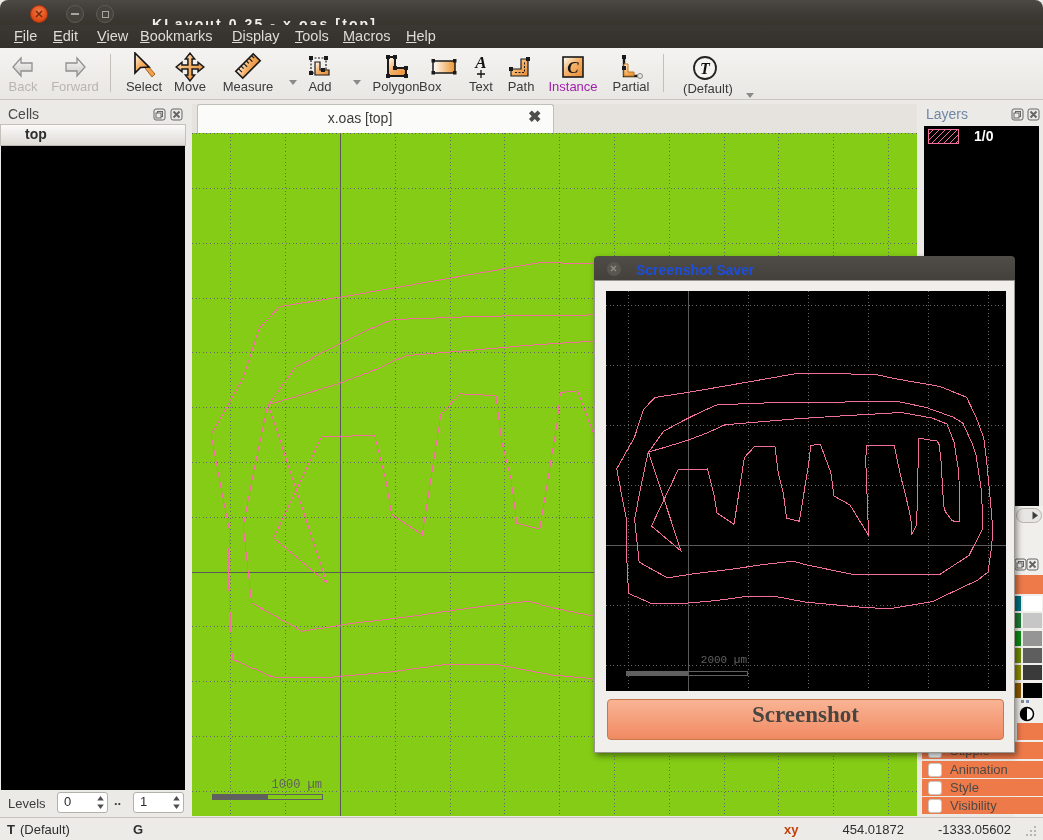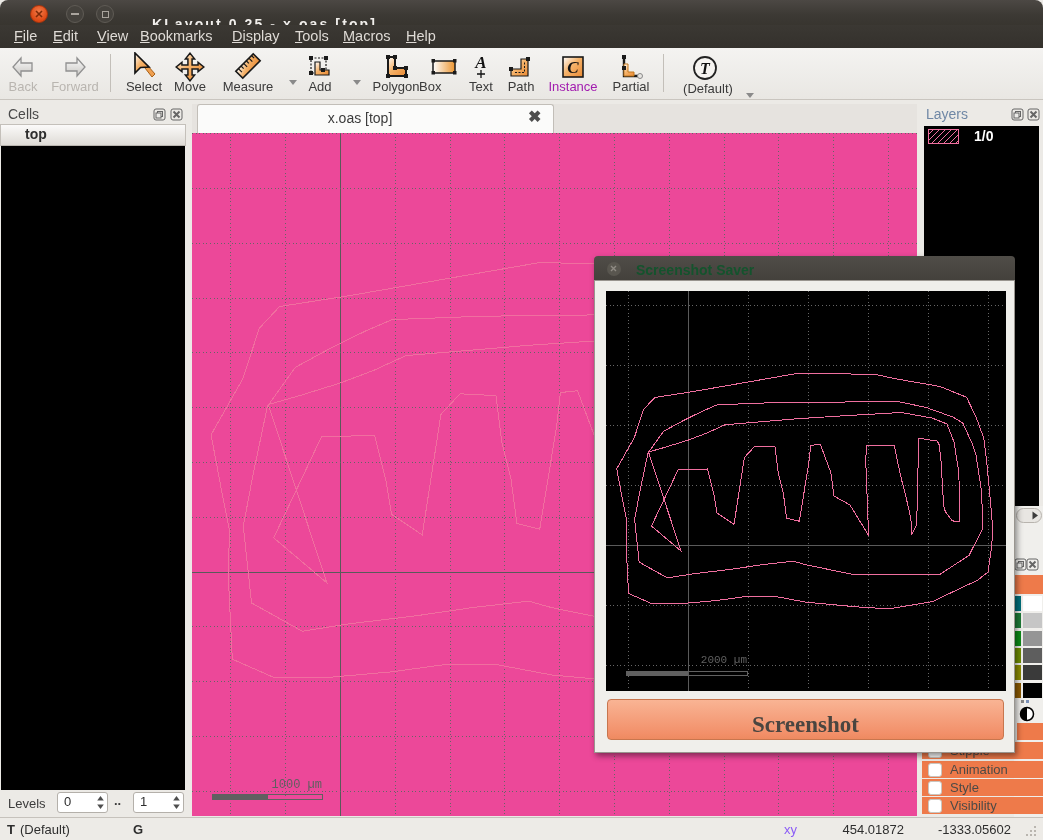--- a/index.html
+++ b/index.html
@@ -159,21 +159,21 @@
 <path d="M5.5 1 L8.8 5.5 L2.2 5.5 Z" fill="#4e4e4e"></path>
     <path d="M5.5 14 L8.8 9.5 L2.2 9.5 Z" fill="#4e4e4e"></path>
   </svg>
 
 
 <div class="abs" style="left:192px;top:104px;width:725px;height:29px;background:#e6e3df"></div>
 <div class="abs" style="left:197px;top:104px;width:357px;height:29px;background:#fbfbfa;
 border:1px solid #c2beb8;border-bottom:none;border-radius:3px 3px 0 0"></div>
 <div class="abs" style="left:285px;top:110px;width:150px;font-size:14px;color:#3c3c3c;text-align:center">x.oas [top]</div>
 <div class="abs" style="left:528px;top:107px;font-size:16px;font-weight:bold;color:#4e4e4e">✖</div>
-<div class="abs" style="left:192px;top:133px;width:725px;height:683px;background:#ec4899;overflow:hidden">
+<div class="abs" style="left:192px;top:133px;width:725px;height:683px;background:#84cc16;overflow:hidden">
 <svg width="725" height="683" style="position:absolute;left:0;top:0" shape-rendering="crispEdges">
 <line x1="38.9" y1="0" x2="38.9" y2="683" stroke="#666666" stroke-width="1" stroke-dasharray="1 2.6"></line>
 <line x1="93.7" y1="0" x2="93.7" y2="683" stroke="#666666" stroke-width="1" stroke-dasharray="1 2.6"></line>
 <line x1="148.5" y1="0" x2="148.5" y2="683" stroke="#5a5a5a" stroke-width="1"></line>
 <line x1="203.3" y1="0" x2="203.3" y2="683" stroke="#666666" stroke-width="1" stroke-dasharray="1 2.6"></line>
 <line x1="258.1" y1="0" x2="258.1" y2="683" stroke="#666666" stroke-width="1" stroke-dasharray="1 2.6"></line>
 <line x1="312.9" y1="0" x2="312.9" y2="683" stroke="#666666" stroke-width="1" stroke-dasharray="1 2.6"></line>
 <line x1="367.7" y1="0" x2="367.7" y2="683" stroke="#666666" stroke-width="1" stroke-dasharray="1 2.6"></line>
 <line x1="422.5" y1="0" x2="422.5" y2="683" stroke="#666666" stroke-width="1" stroke-dasharray="1 2.6"></line>
 <line x1="477.3" y1="0" x2="477.3" y2="683" stroke="#666666" stroke-width="1" stroke-dasharray="1 2.6"></line>
@@ -253,34 +253,34 @@
     <path d="M8 1.5 A6.5 6.5 0 0 0 8 14.5 Z" fill="#000"></path>
   </svg>
 
 <div class="abs" style="left:1017px;top:723px;width:26px;height:17px;background:#ee7a4a"></div><div class="abs" style="left:922px;top:742px;width:121px;height:17px;background:#ee7a4a"></div><div class="abs" style="left:928px;top:743.5px;width:14px;height:14px;background:#fff;border:1px solid #c9c5bf;border-radius:3px"></div><div class="abs" style="left:950px;top:743px;font-size:13px;color:#4c4a46">Stipple</div><div class="abs" style="left:922px;top:761px;width:121px;height:17px;background:#ee7a4a"></div><div class="abs" style="left:928px;top:762.5px;width:14px;height:14px;background:#fff;border:1px solid #c9c5bf;border-radius:3px"></div><div class="abs" style="left:950px;top:762px;font-size:13px;color:#4c4a46">Animation</div><div class="abs" style="left:922px;top:779px;width:121px;height:17px;background:#ee7a4a"></div><div class="abs" style="left:928px;top:780.5px;width:14px;height:14px;background:#fff;border:1px solid #c9c5bf;border-radius:3px"></div><div class="abs" style="left:950px;top:780px;font-size:13px;color:#4c4a46">Style</div><div class="abs" style="left:922px;top:797px;width:121px;height:17px;background:#ee7a4a"></div><div class="abs" style="left:928px;top:798.5px;width:14px;height:14px;background:#fff;border:1px solid #c9c5bf;border-radius:3px"></div><div class="abs" style="left:950px;top:798px;font-size:13px;color:#4c4a46">Visibility</div>
 
 
 <div class="abs" style="left:0;top:817px;width:1043px;height:23px;background:#edebe7;border-top:1px solid #c6c2bc"></div>
 <div class="abs" style="left:7px;top:822px;font-size:13px;font-weight:bold;color:#2e2e2e">T</div>
 <div class="abs" style="left:20px;top:822px;font-size:13px;color:#2e2e2e">(Default)</div>
 <div class="abs" style="left:133px;top:822px;font-size:13px;font-weight:bold;color:#2e2e2e">G</div>
-<div class="abs" style="left:784px;top:822px;font-size:13px;font-weight:normal;color:#8b5cf6">xy</div>
+<div class="abs" style="left:784px;top:822px;font-size:13px;font-weight:bold;color:#c2410c">xy</div>
 <div class="abs" style="left:820px;top:822px;width:84px;font-size:13px;color:#2e2e2e;text-align:right">454.01872</div>
 <div class="abs" style="left:910px;top:822px;width:101px;font-size:13px;color:#2e2e2e;text-align:right">-1333.05602</div>
 
 
 <div class="abs" style="left:594px;top:256px;width:421px;height:497px;z-index:40;
 box-shadow:2px 3px 6px rgba(0,0,0,0.45)">
 <div class="abs" style="left:0;top:0;width:421px;height:24px;border-radius:4px 4px 0 0;
 background:linear-gradient(#504d48,#44413c)"></div>
 <div class="abs" style="left:13px;top:6px;width:14px;height:14px;border-radius:50%;background:#59564f"></div>
 <svg class="abs" style="left:16px;top:9px" width="7" height="7" viewBox="0 0 7 7">
 <path d="M1 1 L6 6 M6 1 L1 6" stroke="#8f8b84" stroke-width="1.4"></path>
     </svg>
-<div class="abs" style="left:42px;top:6px;font-size:14px;font-weight:bold;color:#14532d">Screenshot Saver</div>
+<div class="abs" style="left:42px;top:6px;font-size:14px;font-weight:bold;color:#1d4ed8">Screenshot Saver</div>
 <div class="abs" style="left:0;top:24px;width:421px;height:473px;background:#f0efeb;border:1px solid #99958f"></div>
 <div class="abs" style="left:12px;top:35px;width:400px;height:400px;background:#000">
 <div class="abs" style="left:0;top:0;width:400px;height:400px;overflow:hidden">
         <svg width="400" height="400" style="position:absolute;left:0;top:0" shape-rendering="crispEdges">
 <line x1="22.6" y1="0" x2="22.6" y2="400" stroke="#666666" stroke-width="1" stroke-dasharray="1 2.6"></line>
 <line x1="82.6" y1="0" x2="82.6" y2="400" stroke="#5a5a5a" stroke-width="1"></line>
 <line x1="142.6" y1="0" x2="142.6" y2="400" stroke="#666666" stroke-width="1" stroke-dasharray="1 2.6"></line>
 <line x1="202.6" y1="0" x2="202.6" y2="400" stroke="#666666" stroke-width="1" stroke-dasharray="1 2.6"></line>
 <line x1="262.6" y1="0" x2="262.6" y2="400" stroke="#666666" stroke-width="1" stroke-dasharray="1 2.6"></line>
 <line x1="322.6" y1="0" x2="322.6" y2="400" stroke="#666666" stroke-width="1" stroke-dasharray="1 2.6"></line>
@@ -298,21 +298,21 @@
 
 <text x="141" y="372" font-family="Liberation Mono, monospace" font-size="11" fill="#606060" text-anchor="end">2000 µm</text>
 <rect x="20.5" y="380.5" width="121" height="4" fill="none" stroke="#606060"></rect>
 <rect x="20" y="380" width="62" height="5" fill="#606060"></rect>
 </svg>
       </div>
 </div>
 <div class="abs" style="left:13px;top:443px;width:397px;height:41px;border-radius:4px;
 background:linear-gradient(#f9b494,#f2906a 85%,#ee8a60);border:1px solid #c8764e;
 text-align:center;font-family:'Liberation Serif',serif;font-size:23px;font-weight:bold;color:#4a4540;
-padding-top:12px">Screenshot</div>
+padding-top:2px">Screenshot</div>
 </div>
 
 <svg class="abs" style="left:1022px;top:824px" width="16" height="14" viewBox="0 0 16 14">
 <g fill="#b9b5af">
       <rect x="12" y="10" width="2" height="2"></rect>
       <rect x="8" y="10" width="2" height="2"></rect>
       <rect x="4" y="10" width="2" height="2"></rect>
 <rect x="12" y="6" width="2" height="2"></rect>
       <rect x="8" y="6" width="2" height="2"></rect>
       <rect x="12" y="2" width="2" height="2"></rect>

